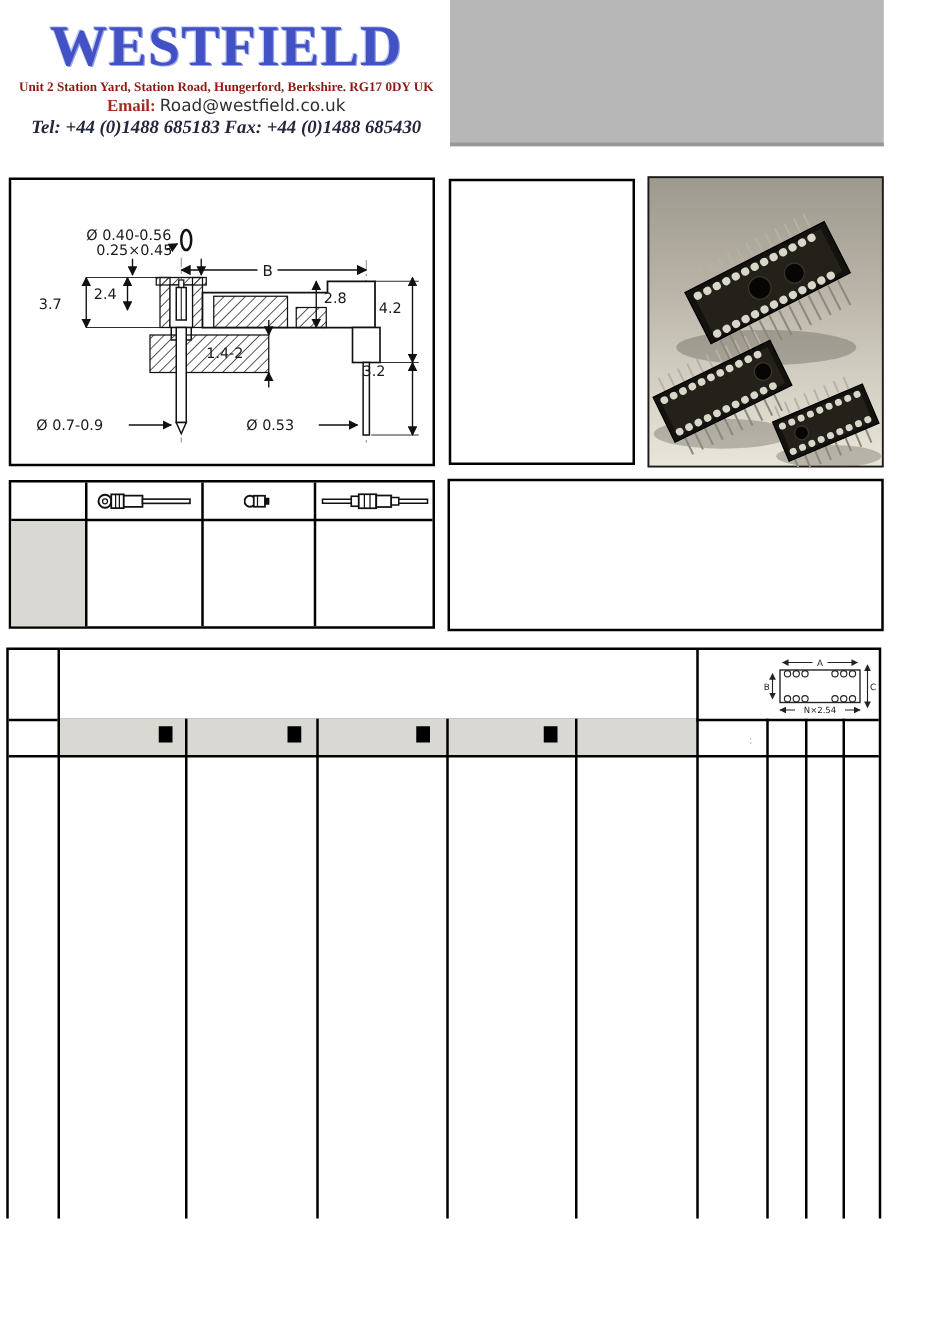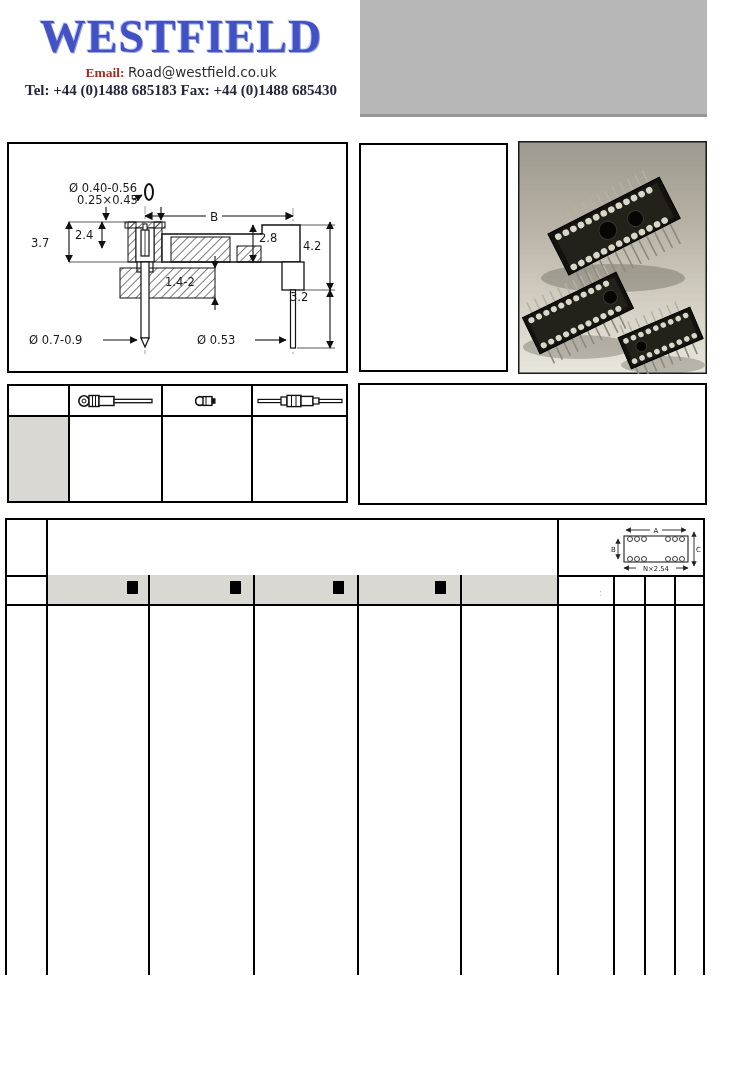--- a/index.html
+++ b/index.html
@@ -6,21 +6,21 @@
   .page{position:relative;width:751px;height:975px;background:#fff;overflow:hidden;
         font-family:"Liberation Serif",serif;}
   
   .hdr{position:absolute;left:0;top:12px;width:362px;text-align:center;}
   .logo{font-weight:bold;font-size:46px;letter-spacing:1px;color:#4252c4;
         text-shadow:1px 1px 0 #97a4e6,-1px -1px 0 #c3ccf2;line-height:1.1;}
   .addr{margin-top:2px;font-size:10.5px;font-weight:bold;color:#8b1a14;}
   .email-line{margin-top:1px;font-size:13.5px;}
   .email-label{font-weight:bold;color:#a32c22;}
   .email-val{font-family:"DejaVu Sans",sans-serif;color:#2e2e2e;}
-  .tel{margin-top:1px;font-size:15px;font-weight:bold;color:#23263c;}
+  .tel{margin-top:1px;font-size:15px;font-weight:bold;color:#23263c;font-style:italic;}
   .graybox{position:absolute;left:360px;top:0;width:347px;height:114px;
            background:#b7b7b7;border-bottom:3px solid #979797;}
   
   .frame{position:absolute;border:2px solid #000;background:#fff;box-sizing:border-box;}
   #drawbox{left:7px;top:142px;width:341px;height:231px;}
   #blankbox{left:359px;top:143px;width:149px;height:229px;}
   #photobox{left:518px;top:141px;width:189px;height:233px;border:none;}
   #rightblank{left:358px;top:383px;width:349px;height:122px;}
   
   #pintable{left:7px;top:384px;width:341px;height:119px;}
@@ -39,20 +39,21 @@
   svg text{font-family:"DejaVu Sans",sans-serif;fill:#1a1a1a;}
 </style>
 </head>
 <body>
 
 <div class="page">
 
   <div class="graybox"></div>
   <div class="hdr">
     <div class="logo">WESTFIELD</div>
+    <div class="addr">Unit 2 Station Yard, Station Road, Hungerford, Berkshire.  RG17 0DY  UK</div>
     <div class="email-line"><span class="email-label">Email:</span>
       <span class="email-val">Road@westfield.co.uk</span>
     </div>
     <div class="tel">Tel: +44 (0)1488 685183 Fax:  +44 (0)1488 685430</div>
   </div>
 
   <div class="frame" id="drawbox">
     <svg width="335" height="226" viewBox="0 0 335 226">
       <defs>
         <pattern id="hatch" width="6" height="6" patternUnits="userSpaceOnUse" patternTransform="rotate(45)">

